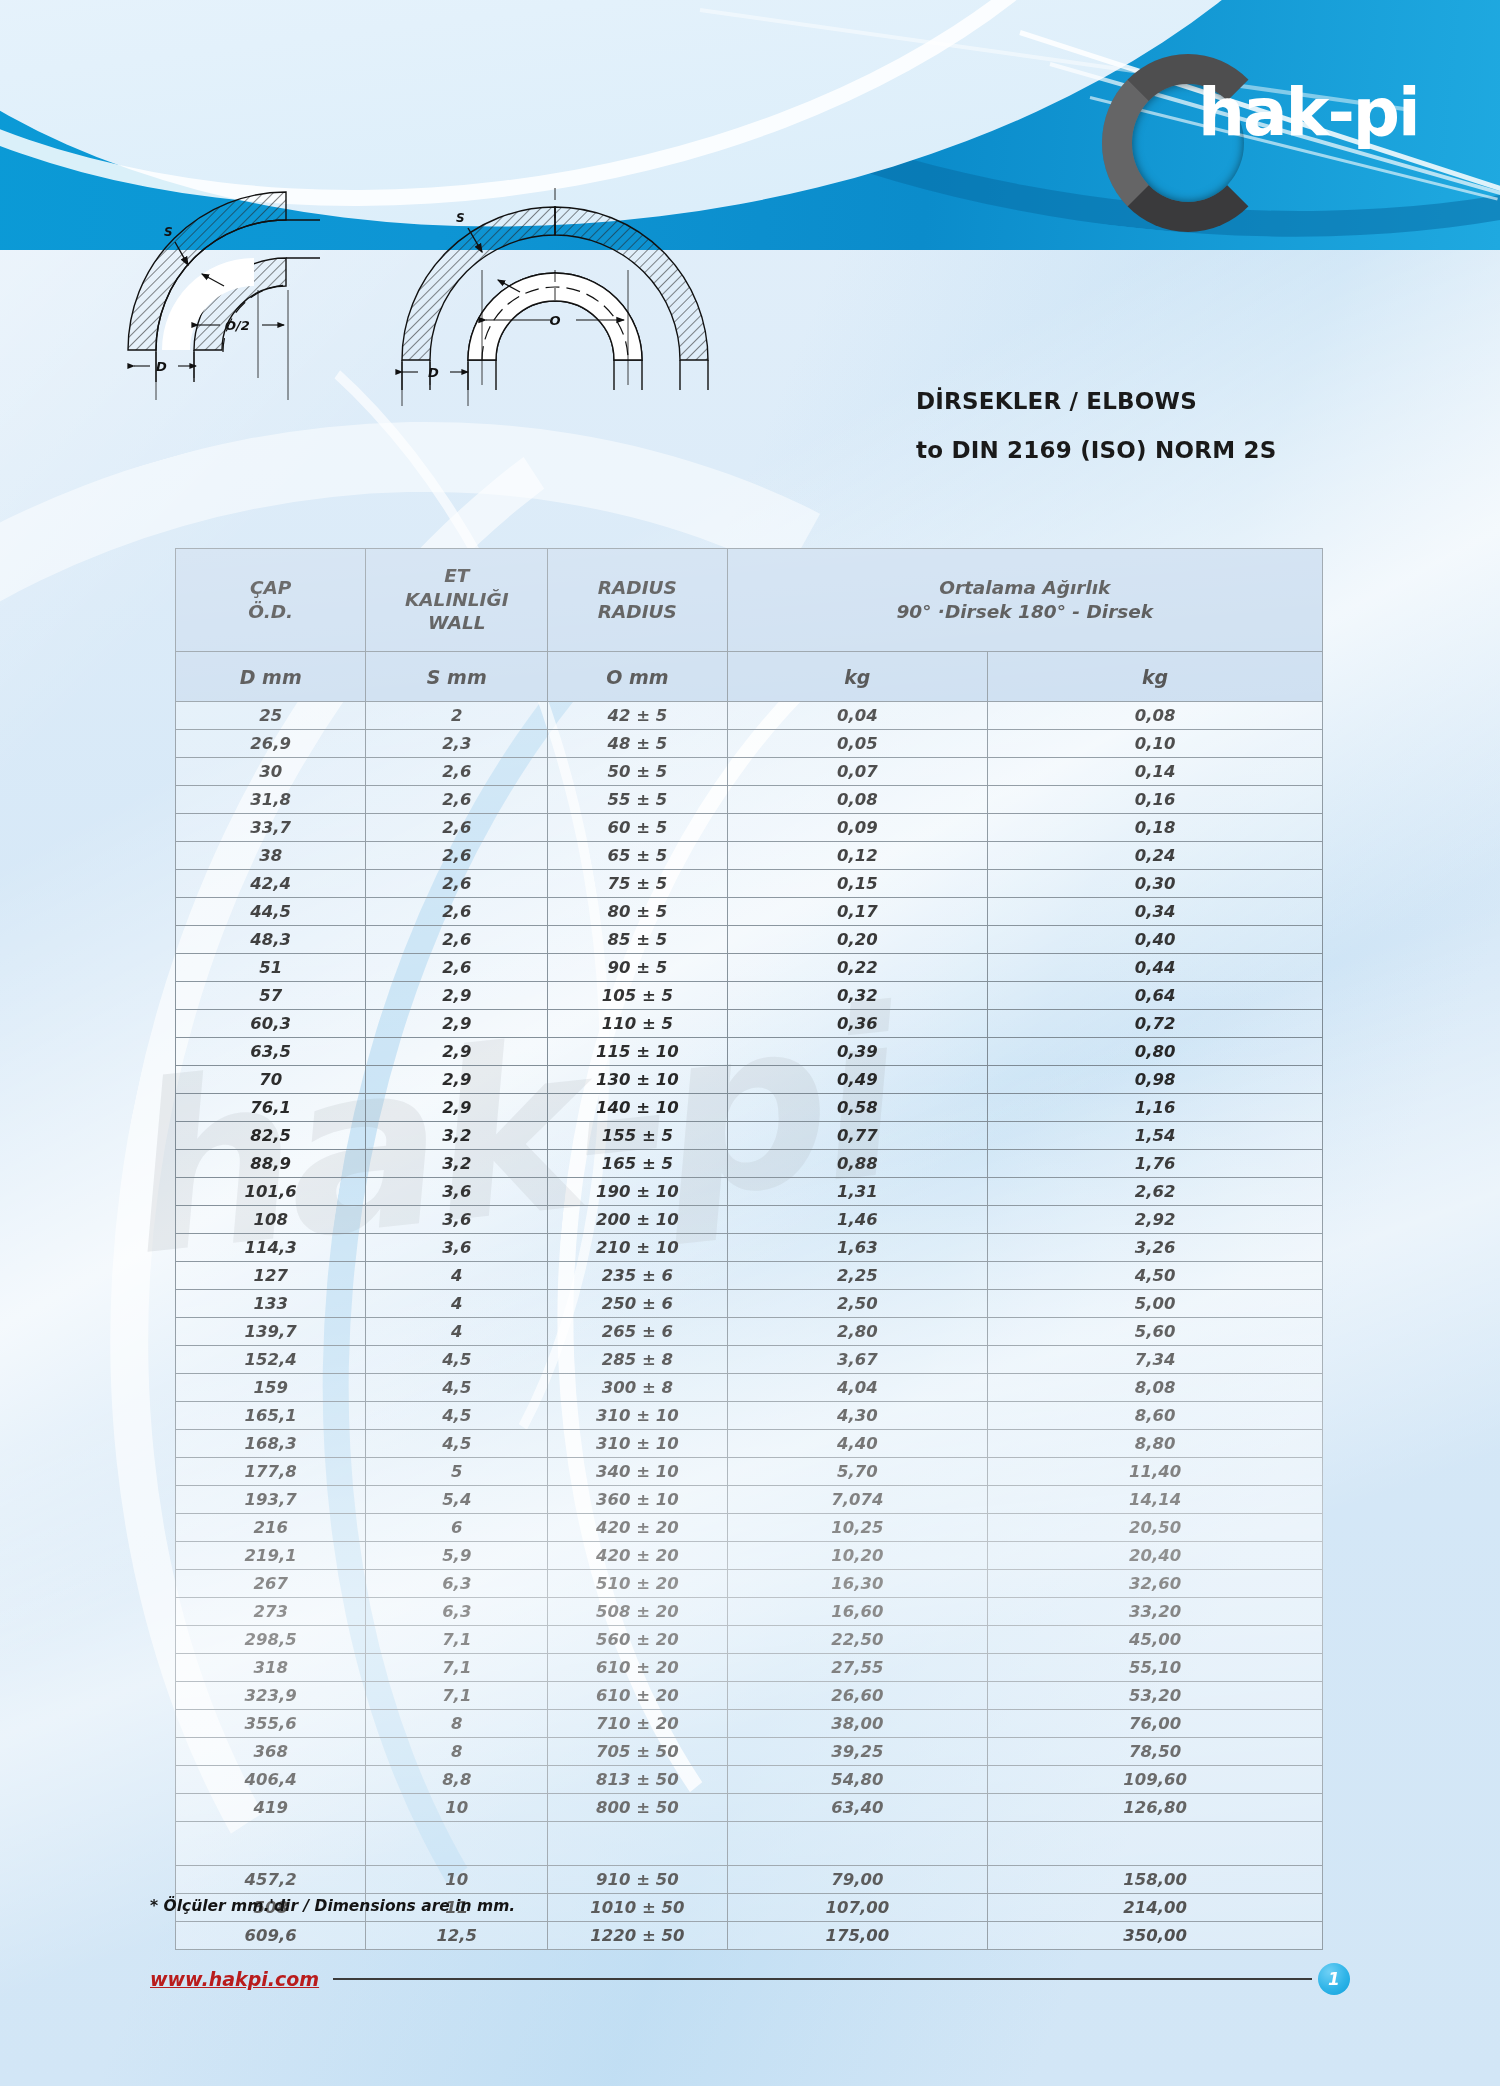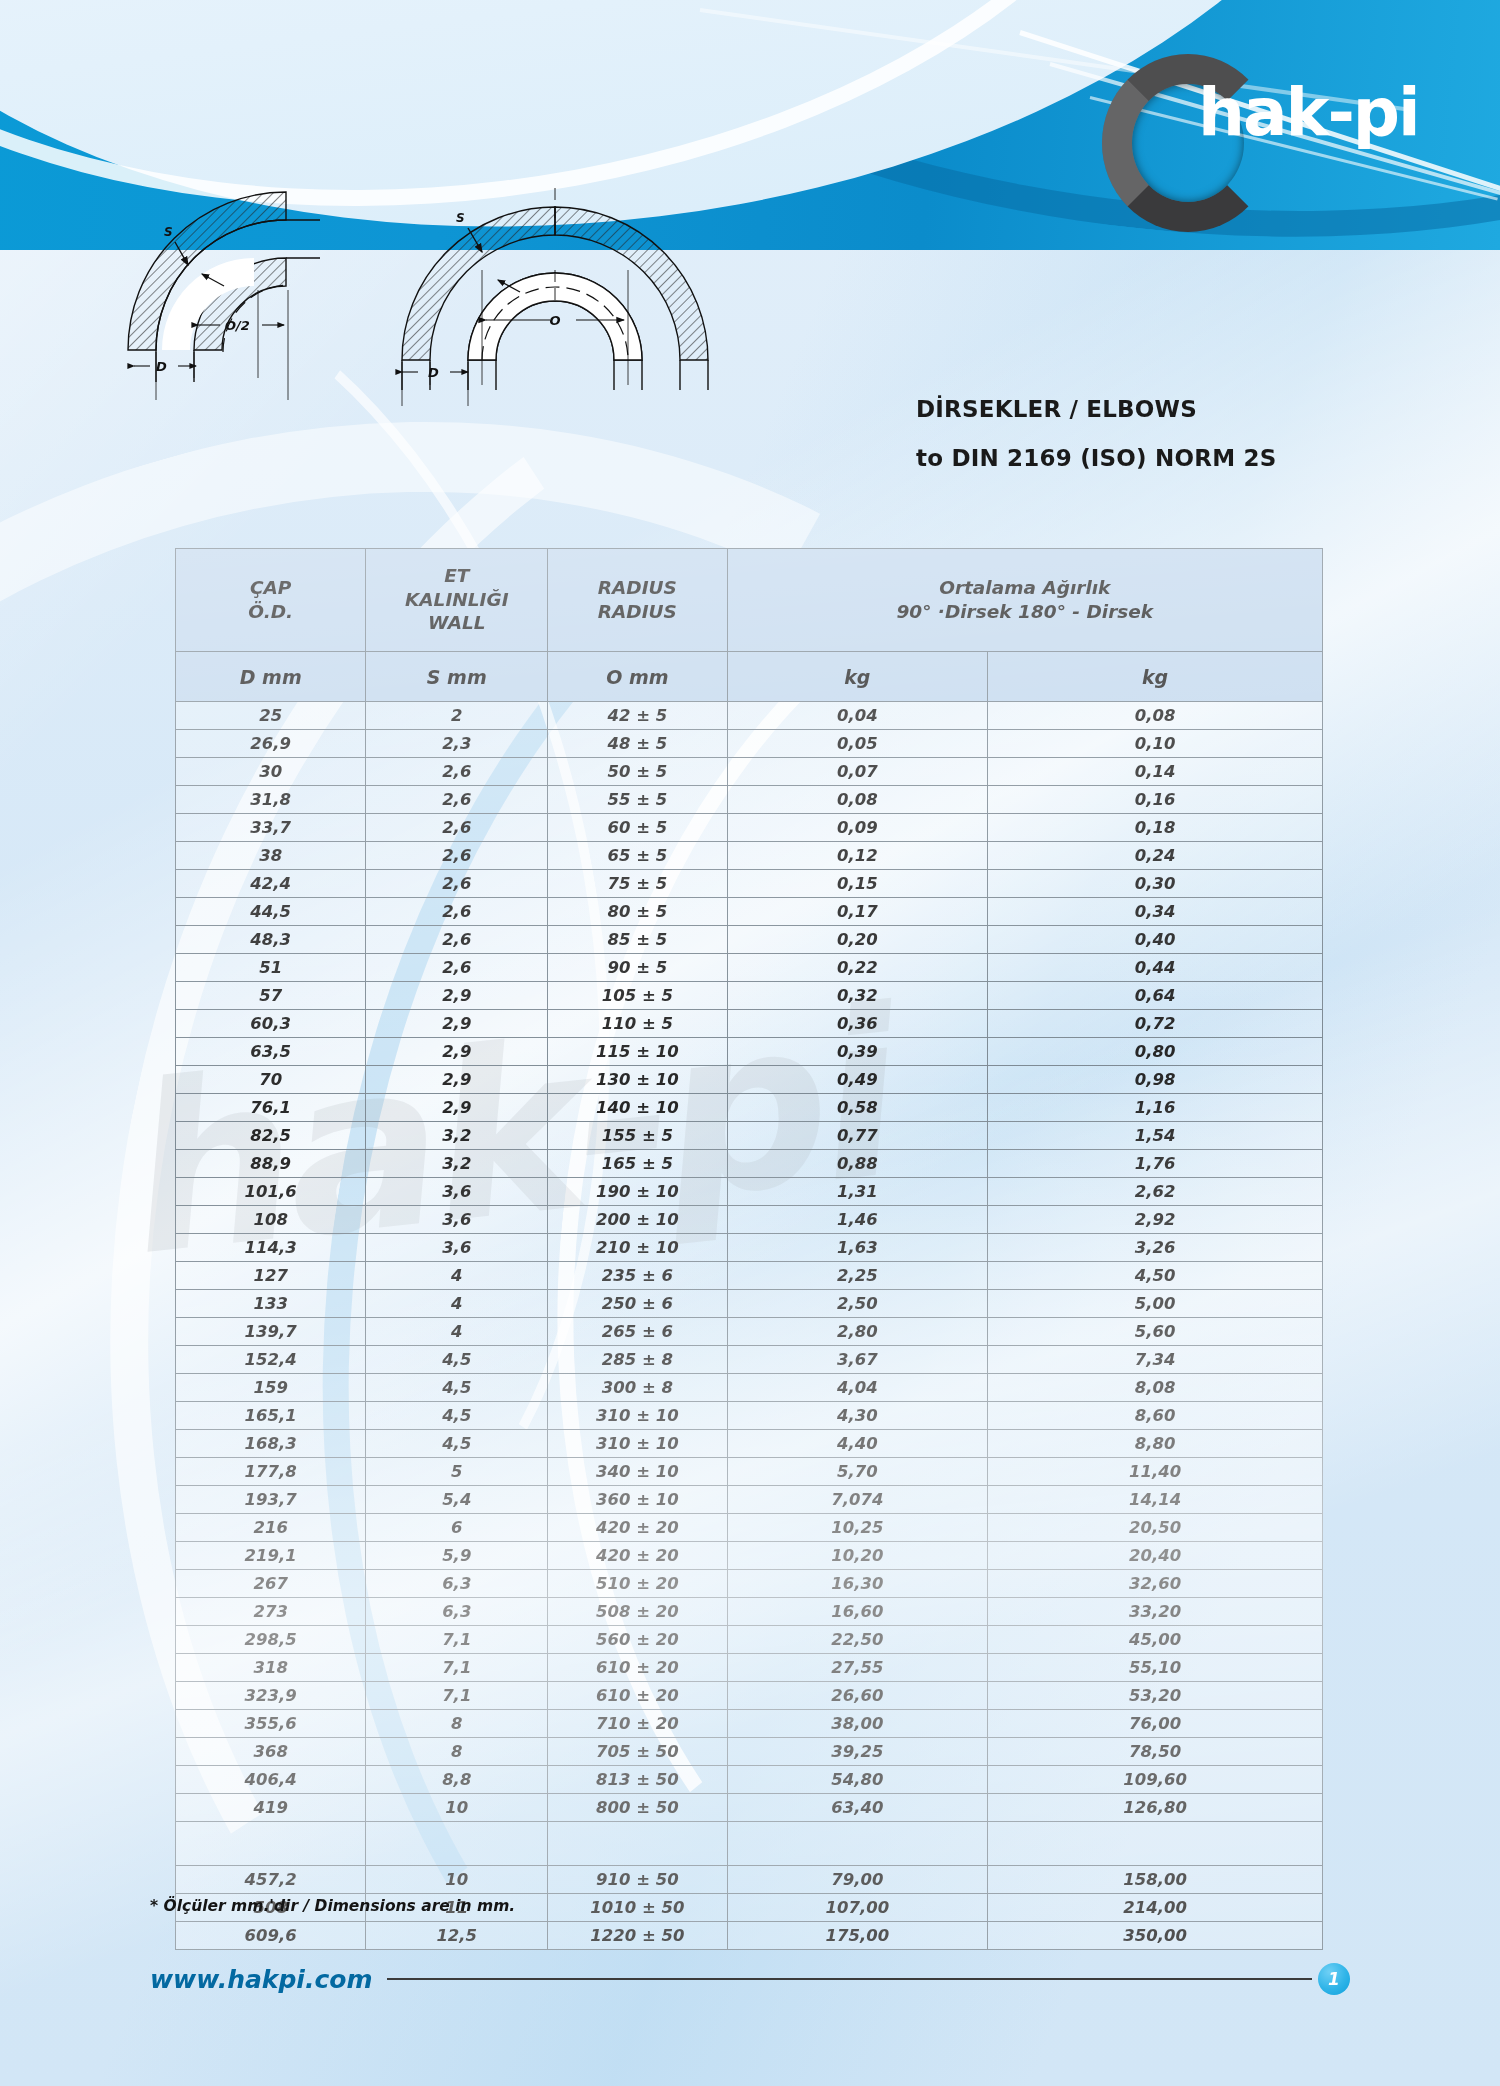--- a/index.html
+++ b/index.html
@@ -180,21 +180,20 @@
     width: 430px;
   }
   .title-line {
     font-family: "DejaVu Sans", sans-serif;
     font-weight: bold;
     font-size: 23px;
     color: #1a1a1a;
     letter-spacing: 0.2px;
     margin-bottom: 23px;
     padding-left: 14px;
-    margin-top: 8px;
   }
 
   
   .watermark {
     position: absolute;
     left: 130px; top: 1000px;
     font-family: "DejaVu Sans", sans-serif;
     font-weight: bold;
     font-style: italic;
     font-size: 230px;
@@ -280,23 +279,24 @@
     position: absolute;
     left: 150px; top: 1963px;
     width: 1200px;
     display: flex;
     align-items: center;
   }
   .footer-url {
     font-family: "DejaVu Sans", sans-serif;
     font-style: italic;
     font-weight: bold;
-    font-size: 25px;
-    color: #0369a1;
+    font-size: 19px;
+    color: #b91c1c;
     white-space: nowrap;
+    text-decoration: underline;
   }
   .footer-rule {
     flex: 1;
     height: 2px;
     background: #3b3b3b;
     margin-left: 14px;
     margin-right: 6px;
   }
   .page-num {
     width: 32px; height: 32px;

